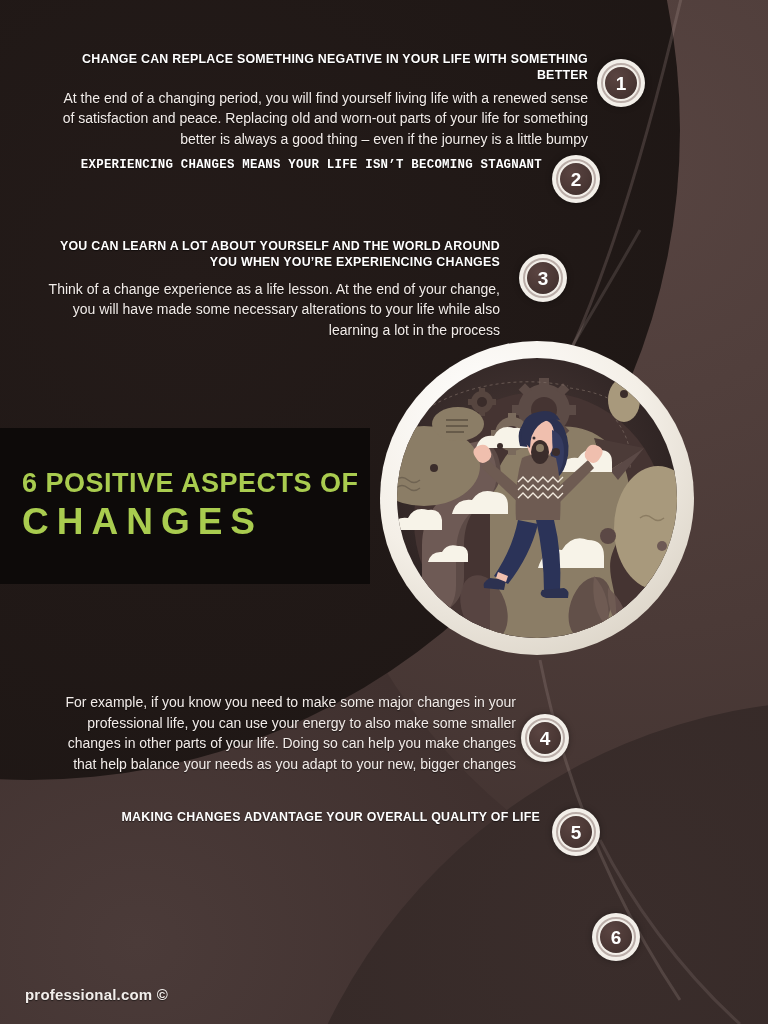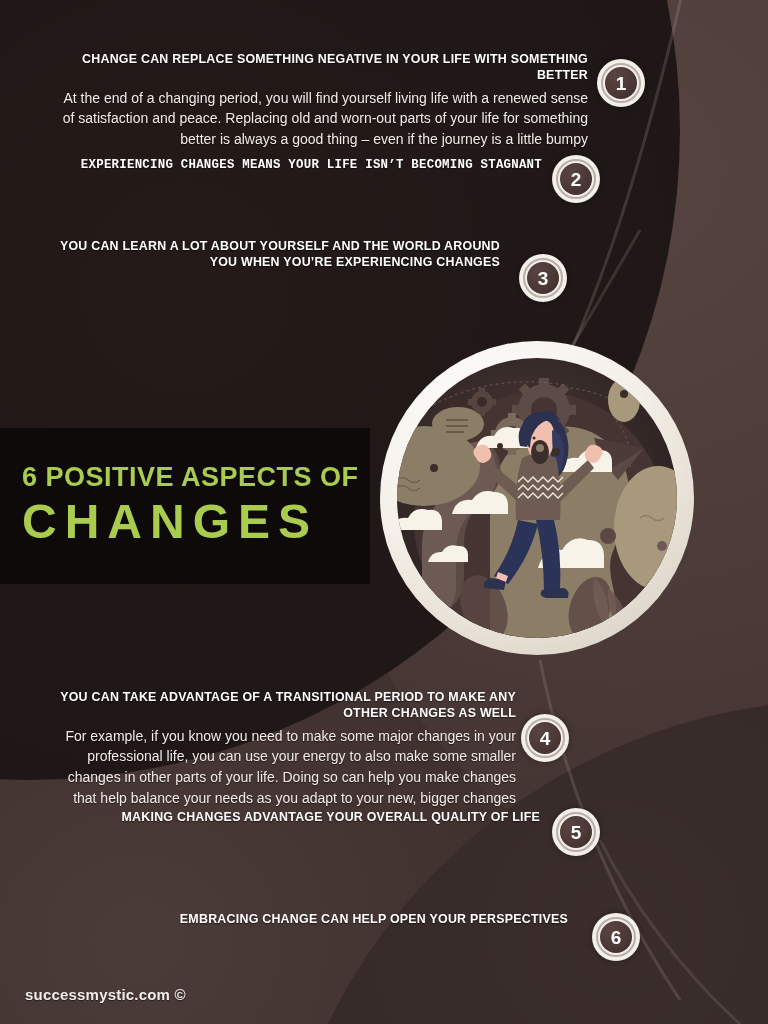--- a/index.html
+++ b/index.html
@@ -66,21 +66,21 @@
     padding-left:22px;
   }
   .title-line1 {
     font-size:27px; font-weight:bold;
     letter-spacing:0.5px;
     color:#a9cc4f;
     line-height:1.05;
     white-space:nowrap;
   }
   .title-line2 {
-    font-size:48px; font-weight:bold;
+    font-size:37px; font-weight:bold;
     letter-spacing:8px;
     color:#a9cc4f;
     line-height:1.1;
     margin-top:4px;
     white-space:nowrap;
   }
 
   
   .item {
     position:absolute;
@@ -183,20 +183,21 @@
     <div class="it-head">EXPERIENCING CHANGES MEANS YOUR LIFE ISN’T BECOMING STAGNANT</div>
   </div>
   <div class="badge" style="left:552px; top:155px;">
     <div class="badge-inner">
       <span class="badge-num">2</span>
     </div>
   </div>
 
   <div class="item align-right" style="left:44px; top:230px; width:456px;margin-top:9px;">
     <div class="it-head">YOU CAN LEARN A LOT ABOUT YOURSELF AND THE WORLD AROUND YOU WHEN YOU’RE EXPERIENCING CHANGES</div>
+    <div class="it-body" style="margin-top:8px;">Think of a change experience as a life lesson. At the end of your change, you will have made some necessary alterations to your life while also learning a lot in the process</div>
   </div>
   <div class="badge" style="left:519px; top:254px;">
     <div class="badge-inner">
       <span class="badge-num">3</span>
     </div>
   </div>
 
   <div class="title-block">
     <div class="title-line1">6 POSITIVE ASPECTS OF</div>
     <div class="title-line2">CHANGES</div>
@@ -373,42 +374,40 @@
         <circle cx="184" cy="112" r="4" fill="#3b2d2b"></circle>
         <circle cx="236" cy="196" r="8" fill="#5b4845"></circle>
         <circle cx="128" cy="106" r="3" fill="#3b2d2b"></circle>
         <ellipse cx="168" cy="112" rx="9" ry="12" fill="#3b2d2b"></ellipse>
         <circle cx="168" cy="108" r="4" fill="#8b7d66"></circle>
       </g>
     </svg>
   </div>
 
   <div class="item align-right" style="left:44px; top:690px; width:472px;">
-    <div class="it-head">YOU CAN TAKE ADVANTAGE OF A TRANSITIONAL PERIOD TO MAKE ANY OTHER CHANGES AS WELL</div>
     <div class="it-body" style="margin-top:2px;">For example, if you know you need to make some major changes in your professional life, you can use your energy to also make some smaller changes in other parts of your life. Doing so can help you make changes that help balance your needs as you adapt to your new, bigger changes</div>
   </div>
   <div class="badge" style="left:521px; top:714px;">
     <div class="badge-inner">
       <span class="badge-num">4</span>
     </div>
   </div>
 
   <div class="item align-right" style="left:60px; top:810px; width:480px;">
     <div class="it-head">MAKING CHANGES ADVANTAGE YOUR OVERALL QUALITY OF LIFE</div>
   </div>
   <div class="badge" style="left:552px; top:808px;">
     <div class="badge-inner">
       <span class="badge-num">5</span>
     </div>
   </div>
 
   <div class="item align-right" style="left:40px; top:912px; width:528px;">
-    <div class="it-head">EMBRACING CHANGE CAN HELP OPEN YOUR PERSPECTIVES</div>
   </div>
   <div class="badge" style="left:592px; top:913px;">
     <div class="badge-inner">
       <span class="badge-num">6</span>
     </div>
   </div>
 
-  <div class="footer">successmystic.com ©</div>
+  <div class="footer">professional.com ©</div>
 
 </div>
 
 </body></html>

